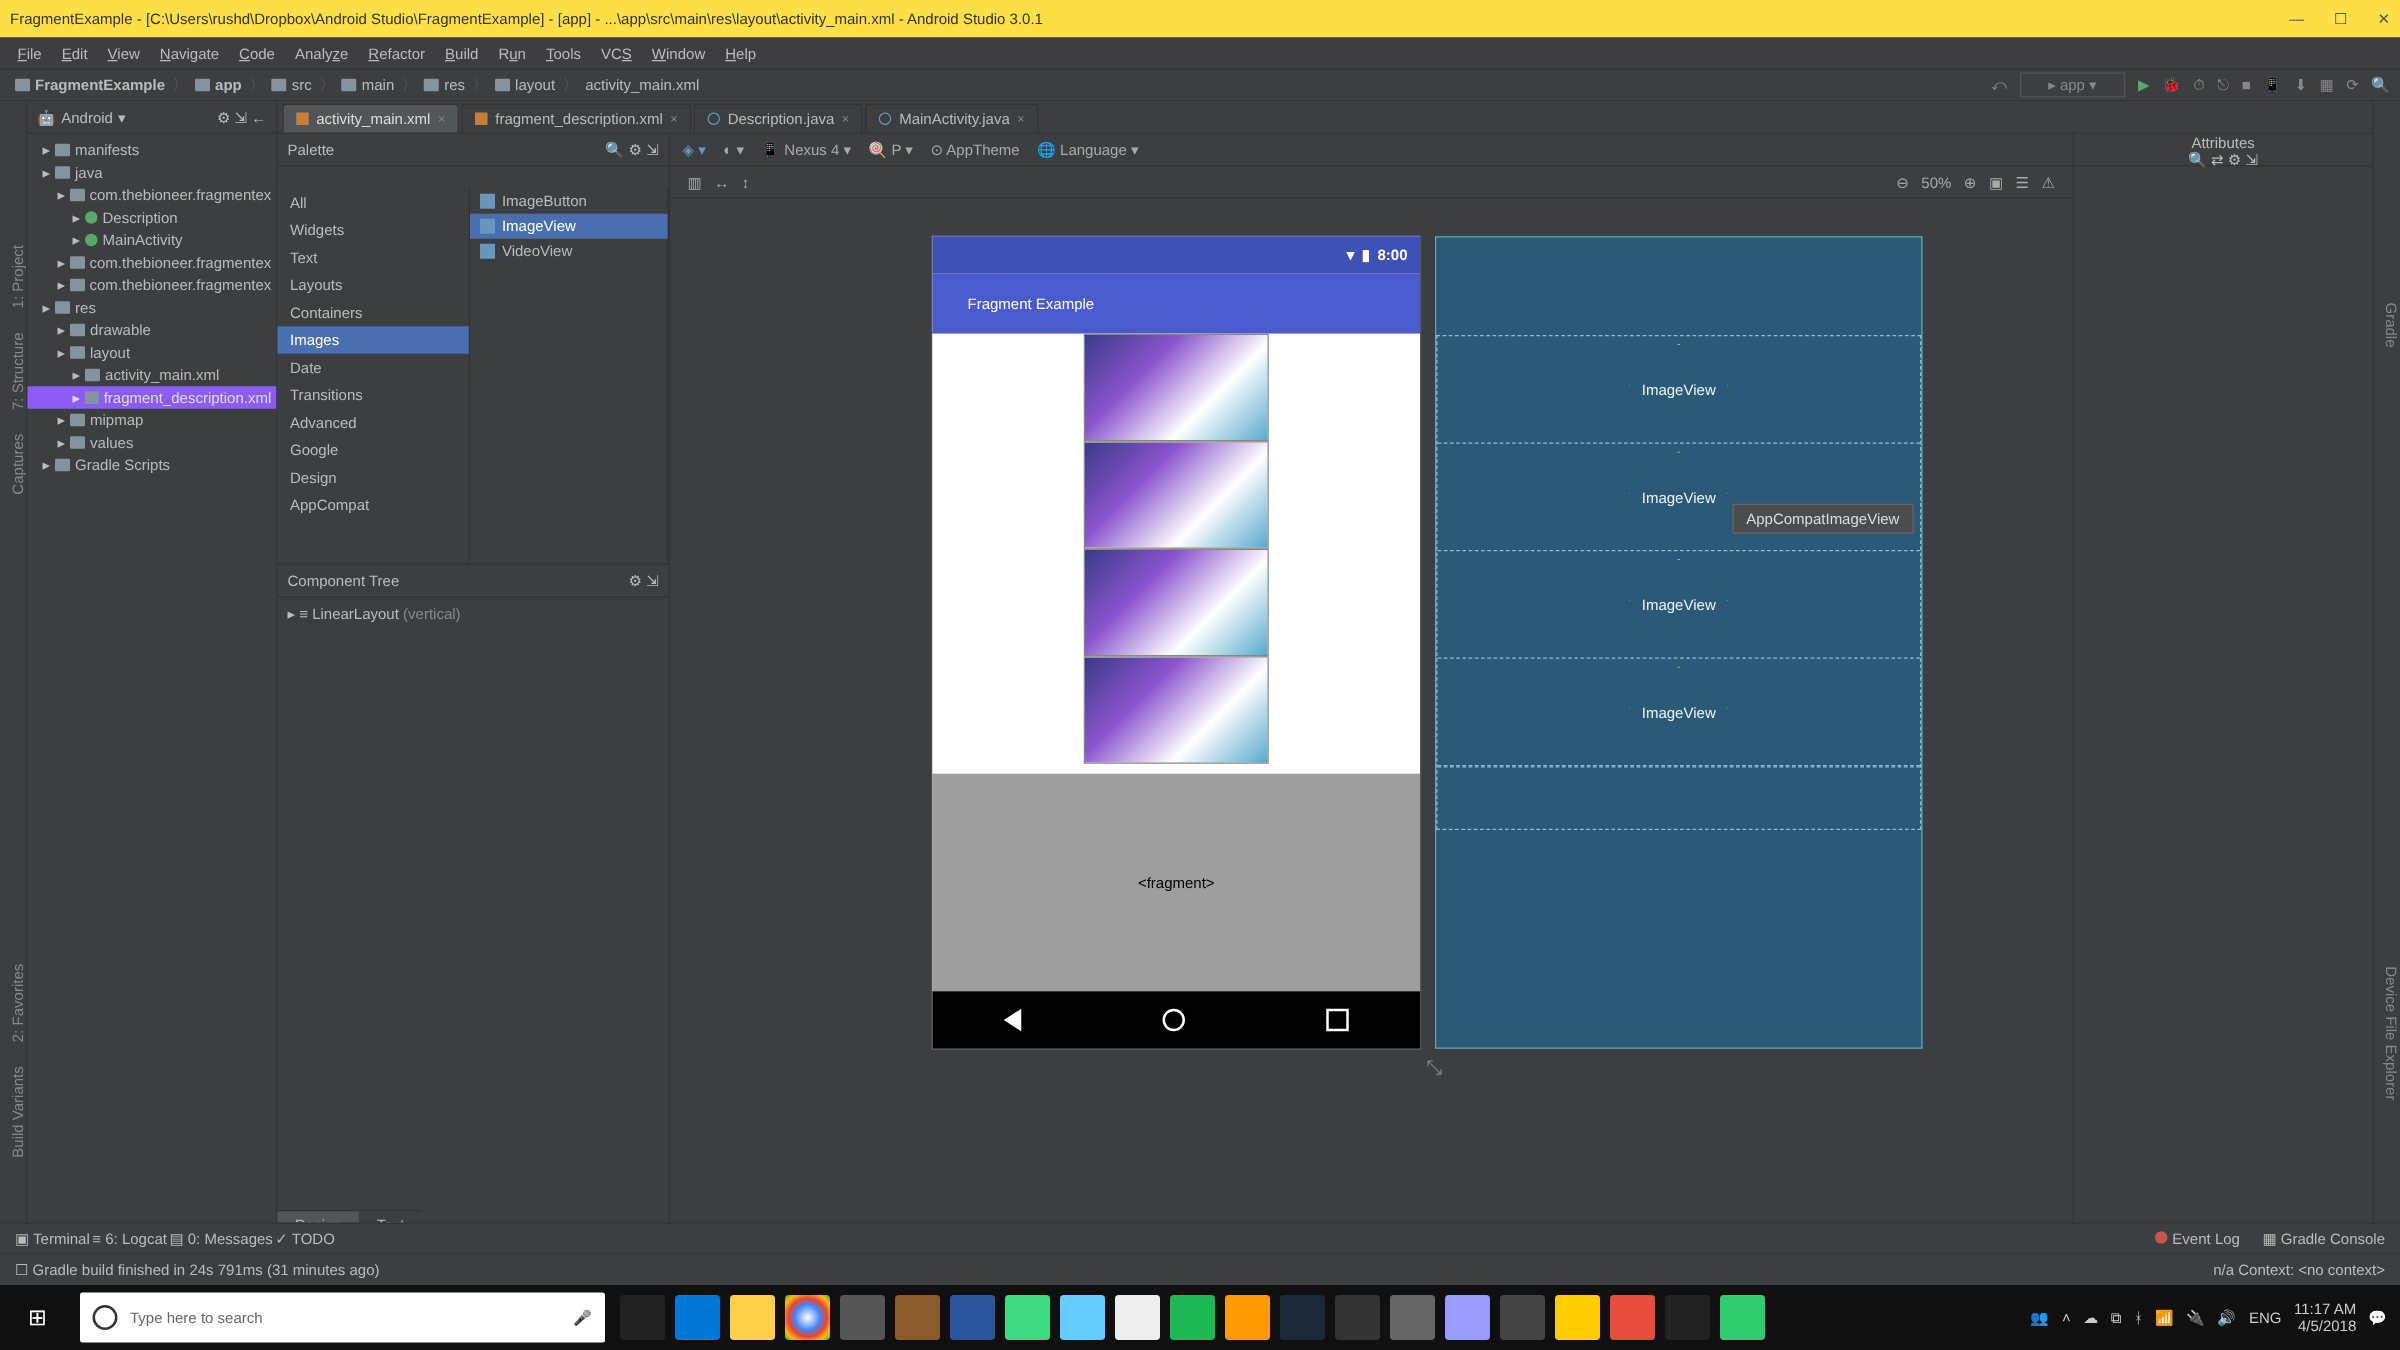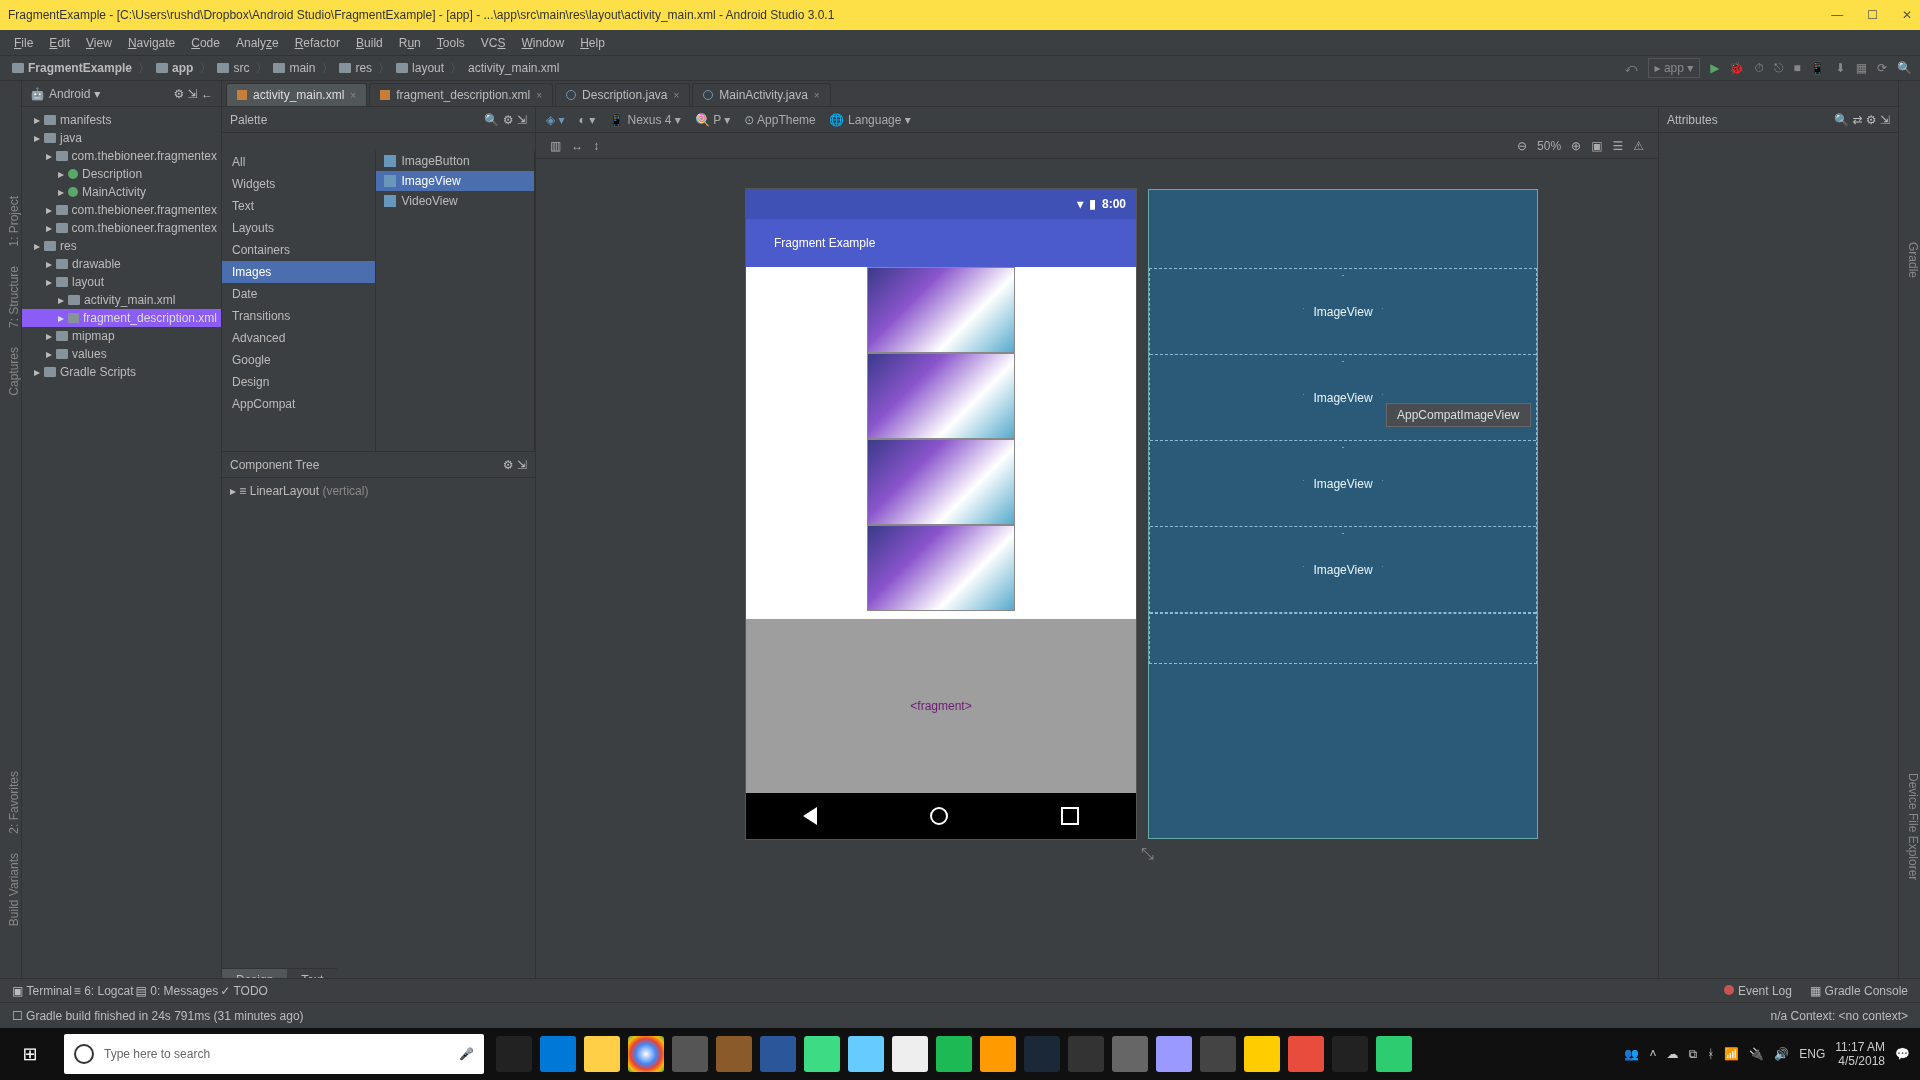--- a/index.html
+++ b/index.html
@@ -50,21 +50,21 @@
 .palette-widget .wicon { width:12px; height:12px; background:#6897bb; display:inline-block; }
 .design-toolbar { height:26px; display:flex; align-items:center; gap:14px; padding:0 10px; border-bottom:1px solid #323232; color:#aaa; }
 .design-canvas-wrap { flex:1; display:flex; flex-direction:column; }
 .zoom-toolbar { height:26px; display:flex; align-items:center; justify-content:flex-end; gap:10px; padding:0 14px; color:#aaa; border-bottom:1px solid #323232; }
 .canvas-bg { flex:1; background:#3c3f41; position:relative; }
 .phone { position:absolute; left:210px; top:30px; width:390px; height:650px; background:#fff; box-shadow:0 0 0 1px #555; }
 .phone-status { height:30px; background:#3f51b5; display:flex; align-items:center; justify-content:flex-end; color:#fff; padding:0 10px; font-weight:600; gap:6px; }
 .phone-appbar { height:48px; background:#4b5bcb; display:flex; align-items:center; padding:0 28px; color:#fff; font-size:20px; font-weight:500; }
 .phone-content { height:352px; background:#fff; display:flex; flex-direction:column; align-items:center; }
 .phone-img { width:148px; height:86px; background:linear-gradient(135deg,#3a3a8a,#8a55cc,#fff,#55aacc); border:1px solid #888; }
-.phone-frag { height:174px; background:#9e9e9e; display:flex; align-items:center; justify-content:center; color:#701a75; font-size:13px; }
+.phone-frag { height:174px; background:#9e9e9e; display:flex; align-items:center; justify-content:center; color:#000000; font-size:13px; }
 .phone-nav { height:46px; background:#000; display:flex; align-items:center; justify-content:space-around; }
 .phone-nav .nbtn { width:18px; height:18px; border:2px solid #fff; }
 .phone-nav .tri { width:0; height:0; border-top:9px solid transparent; border-bottom:9px solid transparent; border-right:14px solid #fff; background:none; }
 .phone-nav .circ { border-radius:50%; }
 .phone-nav .sq { }
 .blueprint { position:absolute; left:612px; top:30px; width:390px; height:650px; background:#2b5a78; border:1px solid #6aa; }
 .blueprint-inner { margin-top:78px; height:396px; border:1px dashed #8bbdd8; }
 .bp-row { height:86px; border-bottom:1px dashed #8bbdd8; display:flex; align-items:center; justify-content:center; color:#e8f4fa; font-size:36px; font-family:Georgia,serif; position:relative; }
 .bp-row .mtn { position:absolute; top:6px; left:50%; transform:translateX(-50%); width:80px; height:34px; border:1px solid #aed7ec; border-bottom:none; clip-path:polygon(50% 0,100% 100%,0 100%); }
 .tooltip { position:absolute; left:850px; top:244px; background:#4a4d4f; color:#ddd; border:1px solid #666; padding:4px 10px; font-size:12px; z-index:20; }
@@ -73,21 +73,21 @@
 .comp-tree-header { height:26px; display:flex; align-items:center; justify-content:space-between; padding:0 8px; border-bottom:1px solid #323232; }
 .comp-tree-body { padding:6px 8px; }
 .bottom-tabs { position:absolute; left:22px; bottom:86px; height:26px; display:flex; background:#3c3f41; border-top:1px solid #323232; }
 .bottom-tab { padding:4px 14px; color:#bbb; }
 .bottom-tab.active { background:#515658; }
 .status-btm-tabs { position:absolute; bottom:26px; left:0; right:0; height:24px; background:#3c3f41; border-top:1px solid #323232; display:flex; align-items:center; justify-content:space-between; padding:0 12px; color:#bbb; }
 .status-btm-tabs .l { display:flex; gap:2px;justify-content:flex-end; }
 .status-btm-tabs .r { display:flex; gap:18px; }
 .status-line { position:absolute; bottom:0; left:0; right:0; height:26px; background:#3c3f41; border-top:1px solid #323232; display:flex; align-items:center; justify-content:space-between; padding:0 12px; color:#bbb; }
 .attributes-panel { width:240px; border-left:1px solid #323232; background:#3c3f41; }
-.attr-header { height:26px; display:flex; align-items:center; justify-content:space-between; padding:0 8px; border-bottom:1px solid #323232; }
+.attr-header { height:26px; display:flex; align-items:center; justify-content:space-between; padding:0 8px; border-bottom:1px solid #323232;flex-direction:column; }
 .taskbar { position:absolute; bottom:0; left:0; right:0; height:52px; background:#101010; display:flex; align-items:center; }
 .taskbar .start { width:60px; height:52px; display:flex; align-items:center; justify-content:center; color:#fff; font-size:18px; }
 .taskbar .search { flex:0 0 420px; height:40px; background:#fff; margin:6px 4px; border-radius:2px; display:flex; align-items:center; padding:0 10px; color:#666; gap:10px; }
 .taskbar .search .circ { width:20px; height:20px; border:2px solid #333; border-radius:50%; }
 .taskbar .tb-icons { display:flex; align-items:center; gap:8px; margin-left:8px; }
 .tb-icon { width:36px; height:36px; background:#444; border-radius:3px; }
 .taskbar .tray { margin-left:auto; display:flex; align-items:center; gap:10px; color:#ccc; padding:0 10px; font-size:11px; }
 .taskbar .clock { text-align:right; line-height:1.2; }
 .red-dot { width:10px;height:10px;background:#c75450;border-radius:50%;display:inline-block;margin-right:4px; }
 </style>
@@ -150,21 +150,21 @@
         <span class="folder-icon"></span>
         <span>layout</span>
       </span>
       <span class="bc-sep">〉</span>
     <span class="bc-item">
         <span>activity_main.xml</span>
       </span>
   </div>
   <div class="tool-icons">
     <span>⤺</span>
-    <span style="border:1px solid #555;padding:2px 6px;">▸ <span>app</span> ▾</span>
+    <span style="border:1px solid #555;padding:2px 22px;">▸ <span>app</span> ▾</span>
     <span class="green">▶</span>
     <span>🐞</span>
     <span>⏱</span>
     <span>⎋</span>
     <span>■</span>
     <span>📱</span>
     <span>⬇</span>
     <span>▦</span>
     <span>⟳</span>
     <span>🔍</span>

